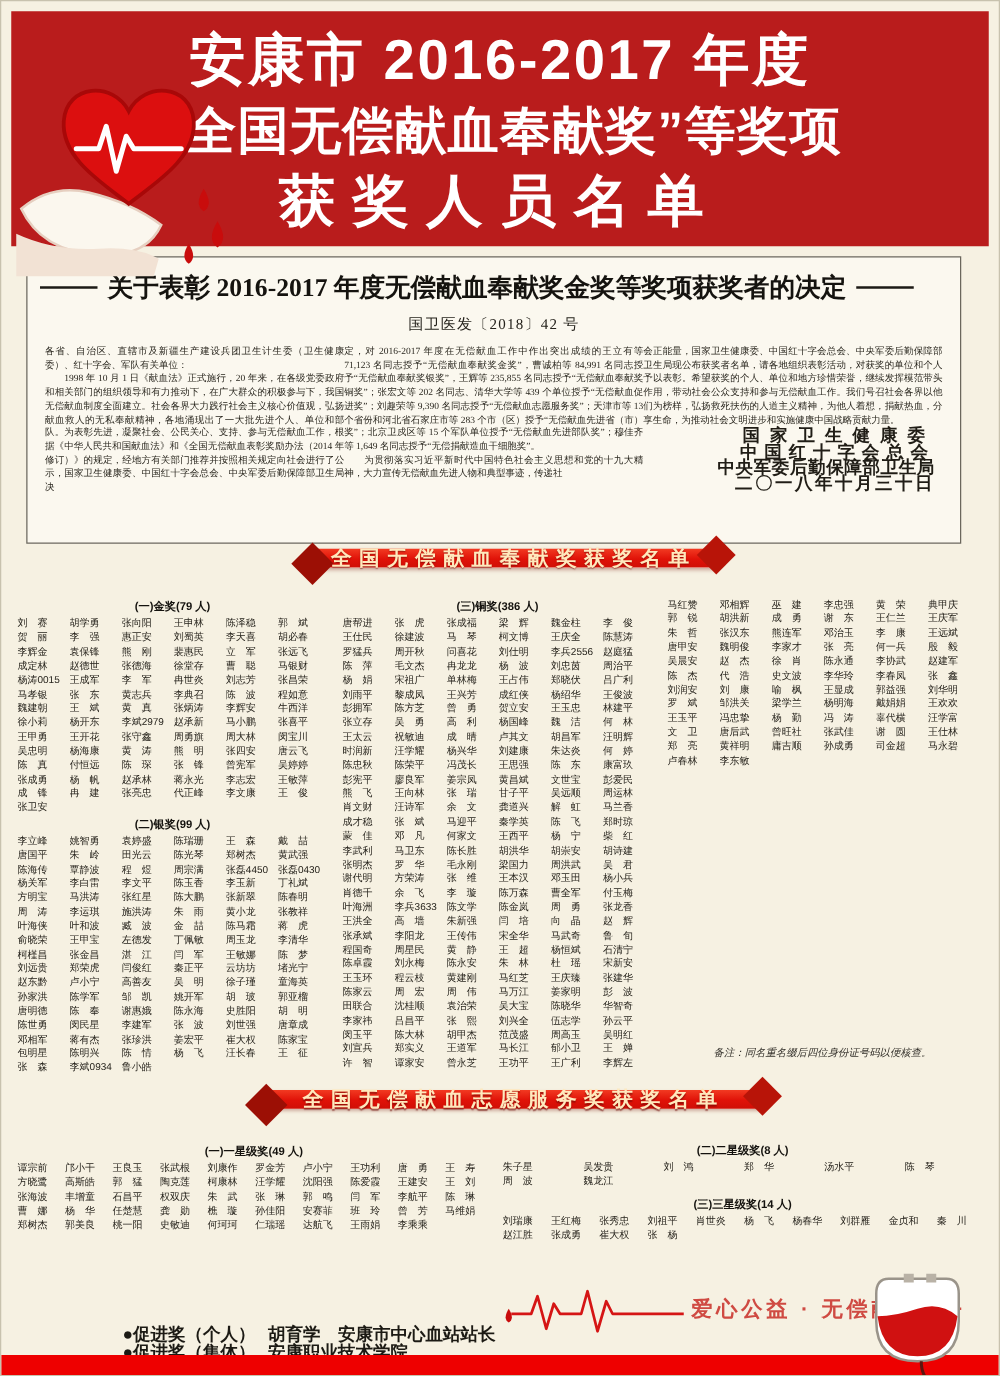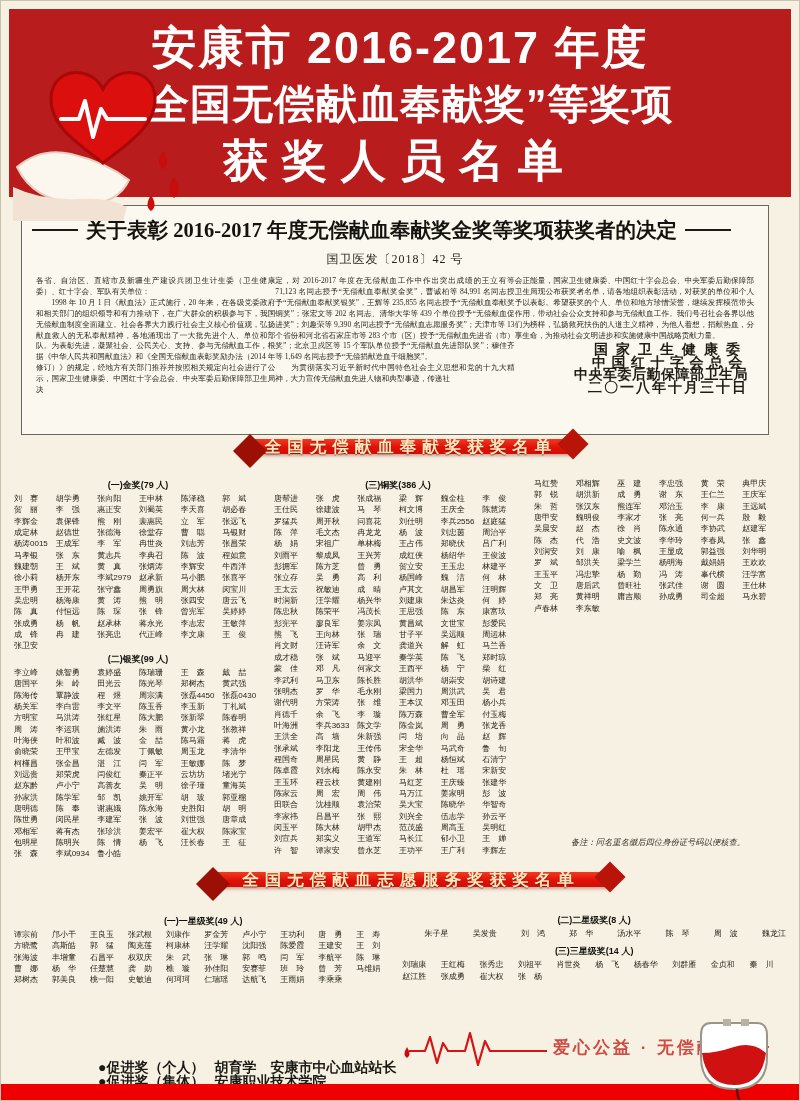--- a/index.html
+++ b/index.html
@@ -44,21 +44,21 @@
   .grp-hd{font-size:9px;font-weight:bold;text-align:center;line-height:12px;margin:1px 0 2px 0;color:#14120e;}
   .names-grid{display:grid;grid-template-columns:repeat(6,1fr);column-gap:2px;}
   .name{font-size:8px;line-height:11.35px;white-space:nowrap;overflow:hidden;color:#26231c;}
   .note{margin-top:auto;text-align:center;font-family:"Liberation Serif",serif;font-style:italic;font-size:8.3px;color:#33302a;padding:0 0 16px 0;}
 
   
   .volunteer{position:absolute;left:13px;top:913px;right:13px;height:100px;display:flex;gap:10px;}
   .vol-left{width:49%;display:flex;flex-direction:column;}
   .vol-right{flex:1;display:flex;flex-direction:column;}
   .cols10{grid-template-columns:repeat(10,1fr);}
-  .cols8{grid-template-columns:repeat(8,1fr);text-align:right;}
+  .cols8{grid-template-columns:repeat(6,1fr);}
   .vol-right .grp-hd{margin-top:0;}
   .vol-right .grp-hd.second{margin-top:6px;}
 
   
   .promo{position:absolute;left:0;top:1016px;right:0;height:68px;}
   .promo-lines{position:absolute;left:97px;top:44px;}
   .promo-line{font-size:14px;line-height:13.5px;font-weight:bold;color:#1c1a14;display:flex;gap:0;}
   .promo-line .lbl{white-space:pre;}
   .promo-line .nm{margin-left:10px;white-space:pre;}
   .promo-line .ds{margin-left:14px;white-space:pre;}

